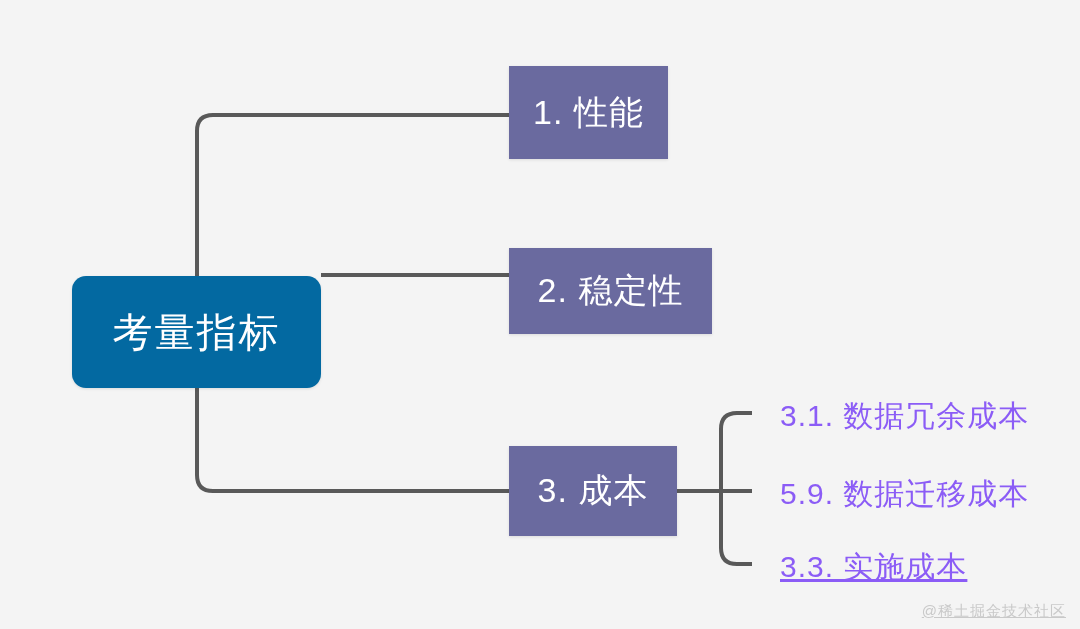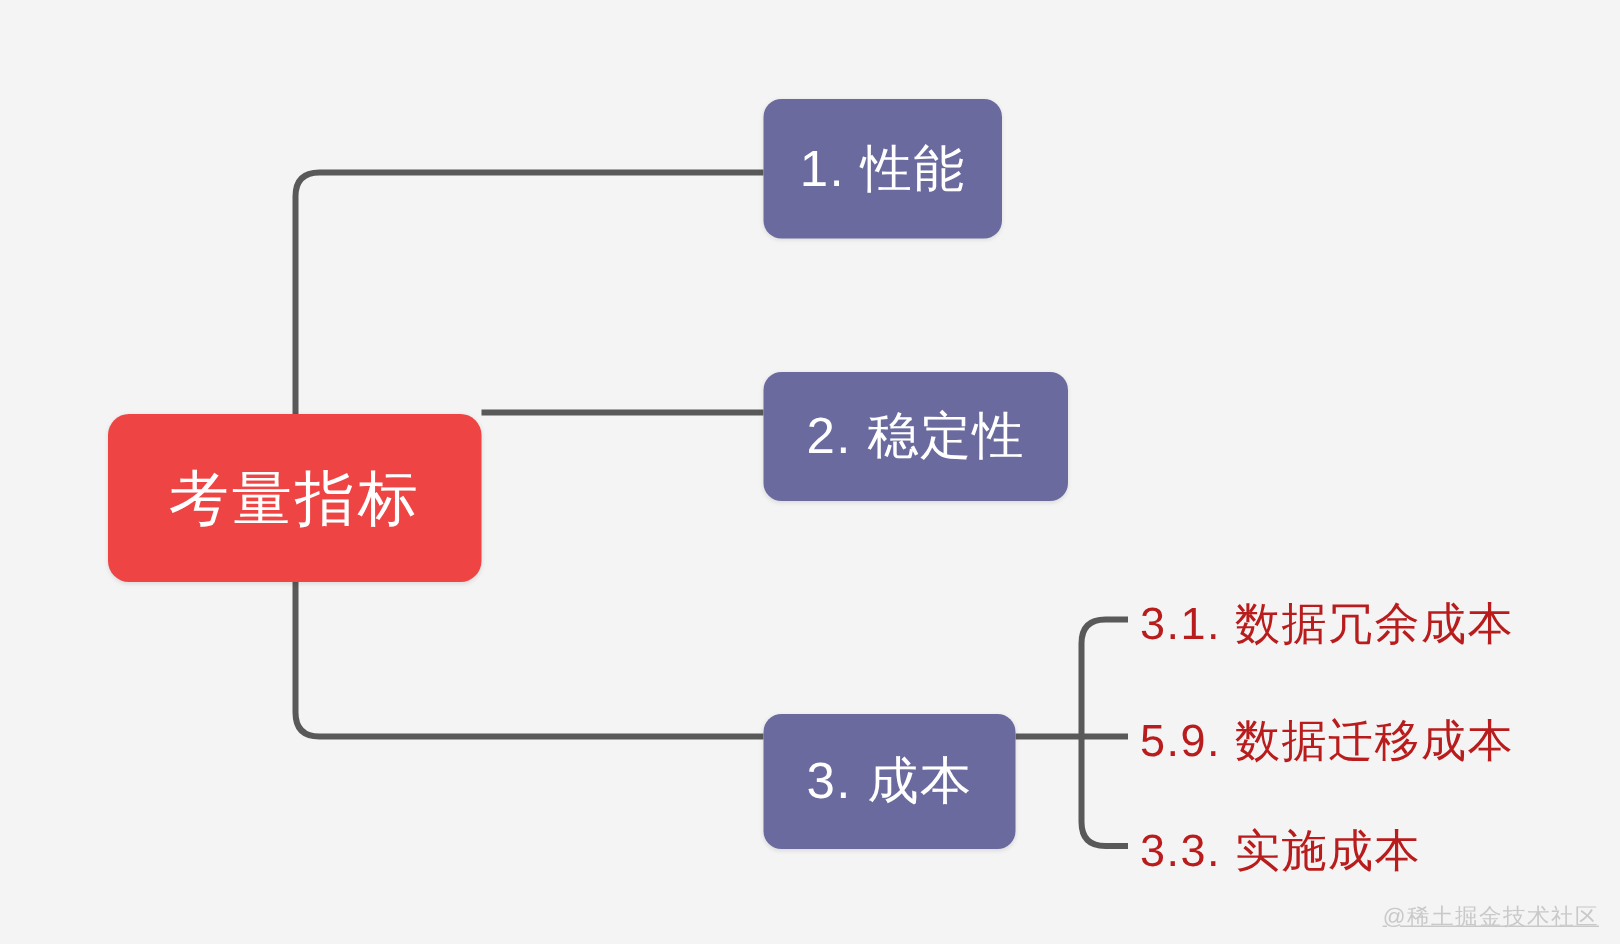--- a/index.html
+++ b/index.html
@@ -24,32 +24,32 @@
     left: 0;
     top: 0;
     width: 1080px;
     height: 629px;
   }
   .node {
     position: absolute;
     display: flex;
     align-items: center;
     justify-content: center;
-    border-radius: 12px;
+    border-radius: 0;
     color: #ffffff;
     white-space: nowrap;
     box-sizing: border-box;
     box-shadow: 0 1px 3px rgba(0,0,0,0.10);
   }
   .node-root {
     left: 72px;
     top: 276px;
     width: 249px;
     height: 112px;
-    background: #ef4444;
+    background: #0369a1;
     font-size: 40px;
     letter-spacing: 2px;
     border-radius: 14px;
   }
   .node-branch {
     background: #6a6a9f;
     font-size: 34px;
     letter-spacing: 1px;
   }
   .node-b1 {
@@ -62,32 +62,32 @@
     left: 509px;
     top: 248px;
     width: 203px;
     height: 86px;
   }
   .node-b3 {
     left: 509px;
     top: 446px;
     width: 168px;
     height: 90px;
-    margin-top: 30px;
   }
   .leaf {
     position: absolute;
-    color: #b91c1c;
+    color: #8b5cf6;
     font-size: 30px;
     white-space: nowrap;
     letter-spacing: 1px;
+    margin-left: 20px;
   }
   .leaf-l1 { left: 760px; top: 396px; }
   .leaf-l2 { left: 760px; top: 474px; }
-  .leaf-l3 { left: 760px; top: 547px; }
+  .leaf-l3 { left: 760px; top: 547px; text-decoration: underline; }
   .watermark {
     position: absolute;
     right: 14px;
     bottom: 8px;
     color: #c9c9c9;
     font-size: 15px;
     letter-spacing: 1px;
     text-decoration: underline;
   }
 </style>

